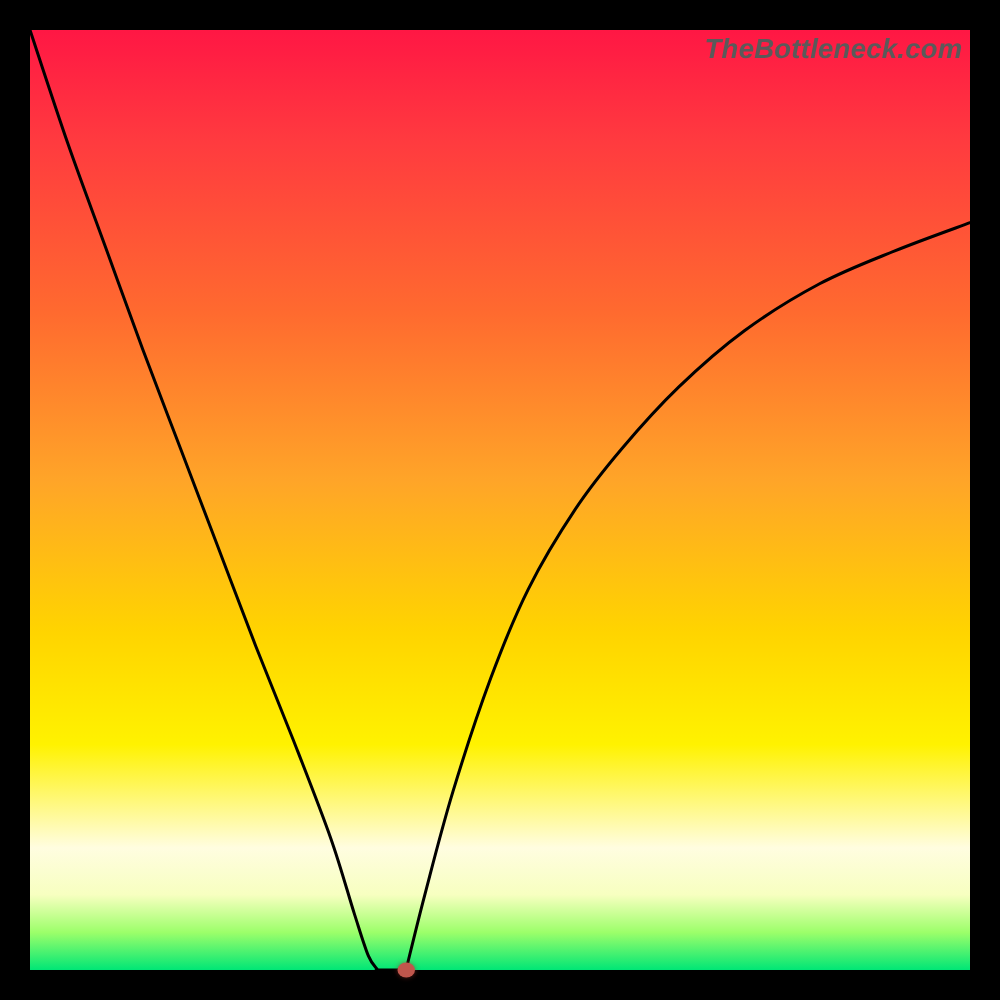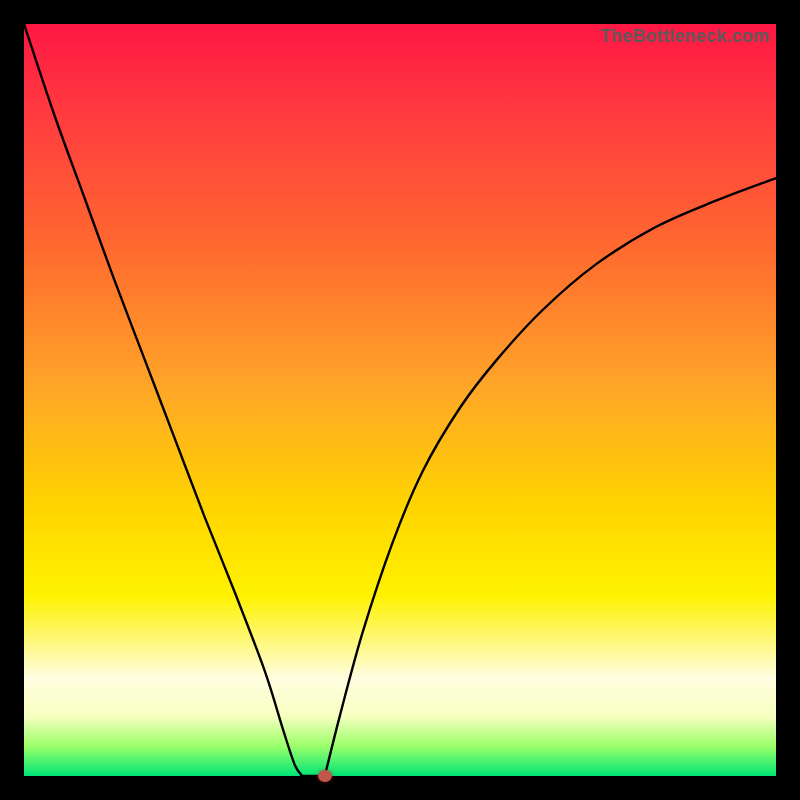--- a/index.html
+++ b/index.html
@@ -34,25 +34,26 @@
       #fffde0 87%,
       #f7ffc0 92%,
       #9cff6a 96%,
       #00e676 100%
     );
   }
   .watermark {
     position: absolute;
     top: 2px;
     right: 6px;
-    font-size: 18px;
+    font-size: 22px;
     font-weight: bold;
     color: #5a5a5a;
     letter-spacing: 0.2px;
     user-select: none;
+    font-style: italic;
   }
   svg.curve {
     position: absolute;
     left: 0;
     top: 0;
     width: 752px;
     height: 752px;
     overflow: visible;
   }
   .marker {

